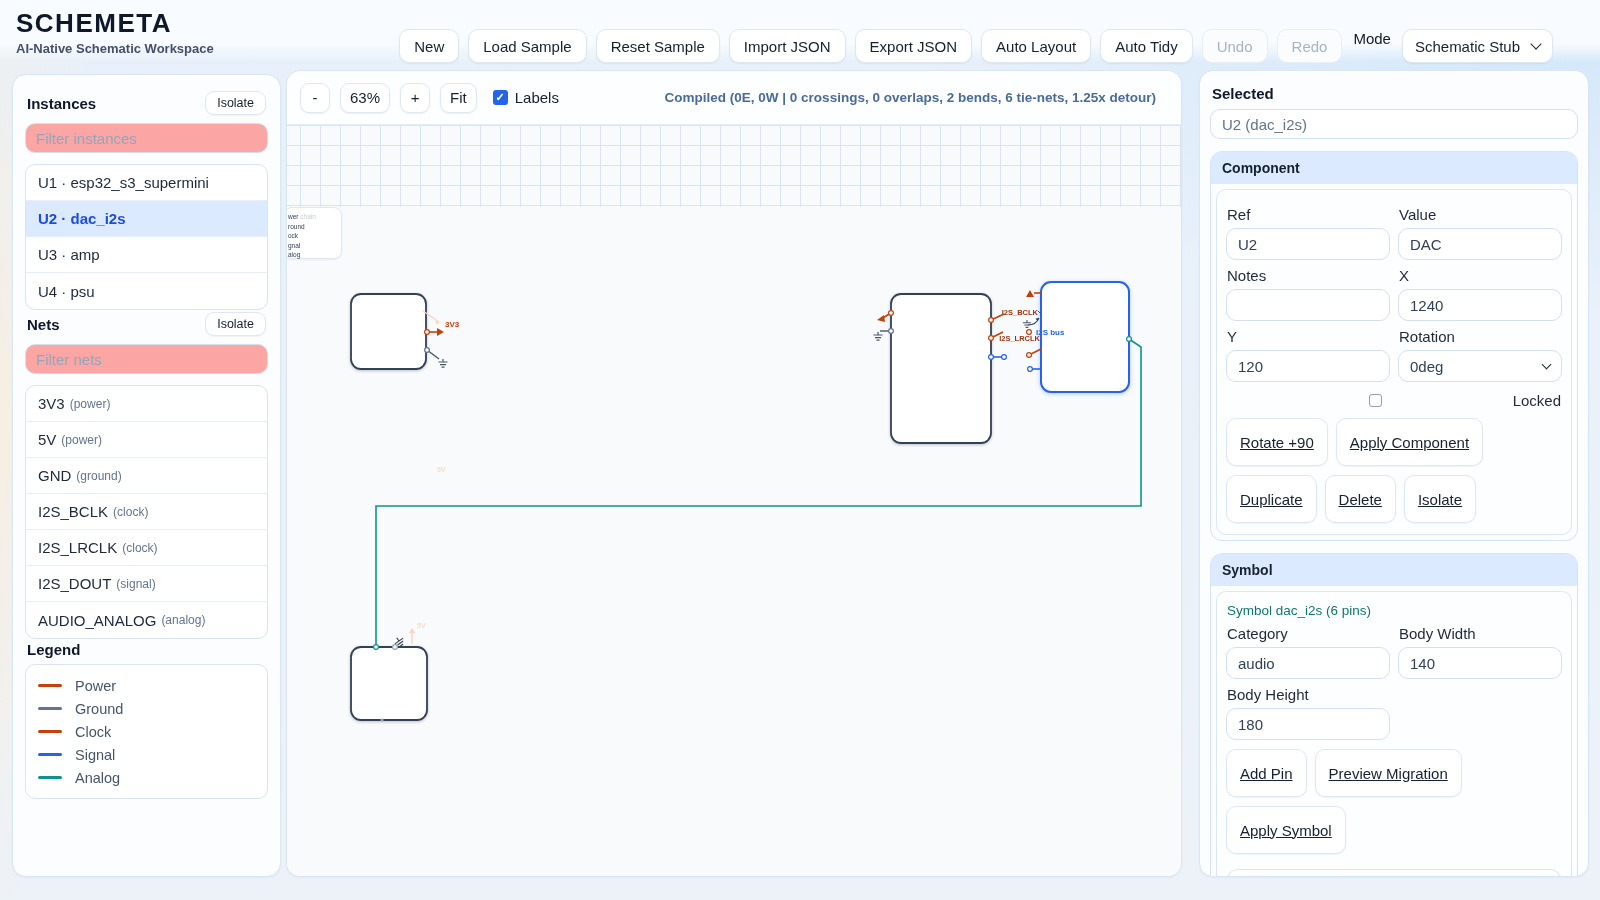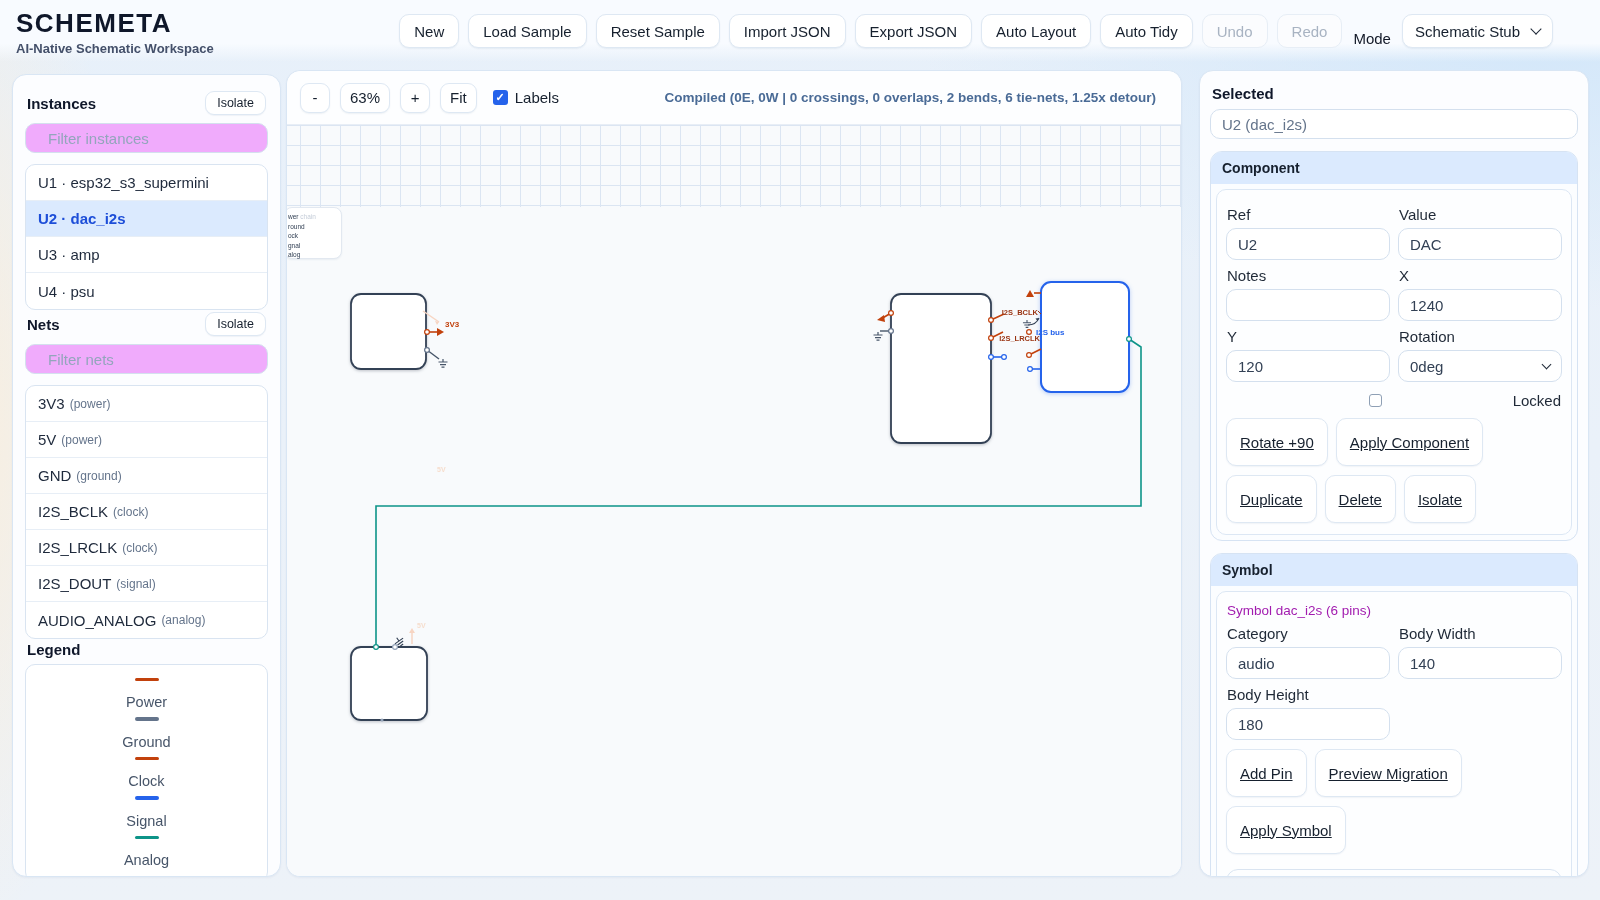--- a/index.html
+++ b/index.html
@@ -11,49 +11,49 @@
       radial-gradient(320px 780px ellipse at -70px 420px, #fbeeda 0%, rgba(251,238,218,0) 68%),
       radial-gradient(900px 400px ellipse at 1550px 30px, #d3e7fa 0%, rgba(211,231,250,0) 70%),
       linear-gradient(180deg, #e7f0fa 0%, #edf2f8 100%);
     color:#1f2937;
   }
   
   .header { position:absolute; left:0; top:0; width:1600px; height:62px; background:linear-gradient(180deg,#f8fbff 70%, rgba(248,251,255,0)); }
   .logo-wrap { position:absolute; left:16px; top:8px; }
   .logo { font-size:26px; font-weight:800; letter-spacing:1.5px; color:#0f172a; }
   .subtitle { font-size:13px; font-weight:700; color:#44506a; margin-top:2px; }
-  .header-actions { position:absolute; right:47px; top:14px; display:flex; align-items:flex-start; gap:9px; }
+  .header-actions { position:absolute; right:47px; top:14px; display:flex; align-items:flex-end; gap:9px; }
   .btn {
     display:inline-flex; align-items:center; justify-content:center;
     background:#fff; border:1px solid #dee8f3; border-radius:10px;
     height:34px; padding:0 14px; font-size:15px; color:#16202e;
     box-shadow:0 1px 1.5px rgba(30,64,120,0.07); white-space:nowrap;
   }
   .btn.disabled { color:#a8b3c2; background:#fbfcfe; border-color:#e7eef6; box-shadow:none; }
   .mode-label { font-size:15px; color:#111827; margin:16px 2px; }
   .selectbox { display:inline-flex; align-items:center; gap:12px; background:#fff; border:1px solid #dee8f3; border-radius:10px; height:34px; padding:0 12px; font-size:15px; color:#16202e; box-shadow:0 1px 1.5px rgba(30,64,120,0.07); }
   .chev { width:8px; height:8px; border-right:1.8px solid #1f2937; border-bottom:1.8px solid #1f2937; transform:rotate(45deg); margin-top:-4px; flex:none; }
   
   .panel { position:absolute; background:#fcfdff; border:1px solid #d9e6f4; border-radius:14px; box-shadow:0 1px 2px rgba(30,64,120,0.05); }
   #sidebar { left:12px; top:74px; width:269px; height:803px; padding:14px 12px; overflow:hidden; }
   #canvas  { left:286px; top:70px; width:896px; height:807px; overflow:hidden; }
   #inspector { left:1199px; top:70px; width:390px; height:807px; padding:12px 10px; overflow:hidden; }
   
   .sec-head { display:flex; align-items:center; justify-content:space-between; margin:2px 2px 8px; }
   .sec-title { font-size:15px; font-weight:700; color:#0f172a; }
   .pill-btn { background:#fff; border:1px solid #dee8f3; border-radius:9px; font-size:12.5px; color:#16202e; padding:4px 11px; box-shadow:0 1px 1px rgba(30,64,120,0.06); }
-  .filter-input { width:100%; height:30px; border:1px solid #d4e0ee; border-radius:10px; padding:0 22px; font-size:15px; color:#334155; background:#f0abfc; margin-bottom:11px; }
+  .filter-input { width:100%; height:30px; border:1px solid #d4e0ee; border-radius:10px; padding:0 10px; font-size:15px; color:#334155; background:#fca5a5; margin-bottom:11px; }
   .filter-input::placeholder { color:#93a5bc; }
   .list-box { border:1px solid #d9e4f1; border-radius:10px; background:#fff; overflow:hidden; margin-bottom:1px; }
   .list-item { padding:8px 12px; font-size:15px; color:#1e293b; border-bottom:1px solid #e7eef6; min-height:36px; display:flex; align-items:center; gap:5px; }
   .list-item:last-child { border-bottom:none; }
   .list-item.selected { background:#dbeafe; color:#1d4ed8; font-weight:700; }
   .net-type { font-size:12px; color:#64748b; }
   .legend-box { border:1px solid #d9e4f1; border-radius:10px; background:#fff; padding:9px 12px; }
-  .legend-row { display:flex; align-items:center; gap:13px; padding:3.5px 0;flex-direction:column; }
+  .legend-row { display:flex; align-items:center; gap:13px; padding:3.5px 0; }
   .legend-swatch { width:24px; height:3.5px; border-radius:2px; flex:none; }
   .legend-label { font-size:14.5px; color:#475569; }
   
   .cv-toolbar { height:54px; display:flex; align-items:center; gap:10px; padding:0 13px; border-bottom:1px solid #e8eef6; background:#fdfeff; border-radius:14px 14px 0 0; }
   .cv-btn { background:#fff; border:1px solid #dee8f3; border-radius:9px; height:30px; min-width:30px; padding:0 9px; font-size:15px; color:#16202e; display:inline-flex; align-items:center; justify-content:center; box-shadow:0 1px 1.5px rgba(30,64,120,0.07); }
   .zoom-level { min-width:48px;text-align:right; }
   .cv-check { display:flex; align-items:center; gap:7px; margin-left:6px; }
   .checkbox-on { width:15px; height:15px; background:#2563eb; border-radius:3px; color:#fff; font-size:11px; font-weight:700; display:flex; align-items:center; justify-content:center; }
   .labels-label { font-size:15px; color:#16202e; }
   .cv-status { margin-left:auto; font-size:13.5px; font-weight:700; color:#4a6b96; padding-right:12px; }
@@ -74,21 +74,21 @@
   .fgrid { display:grid; grid-template-columns:1fr 1fr; column-gap:8px; }
   .flabel { font-size:15px; color:#1f2937; margin:7px 1px 5px; }
   .finput { width:100%; height:32px; border:1px solid #d4e0ee; border-radius:10px; padding:0 11px; font-size:15px; color:#334155; background:#fff; }
   .fselect { width:100%; height:32px; border:1px solid #d4e0ee; border-radius:10px; padding:0 11px; font-size:15px; color:#334155; background:#fff; display:flex; align-items:center; justify-content:space-between; }
   .fselect .chev { width:7px; height:7px; }
   .locked-row { display:grid; grid-template-columns:1fr 1fr; align-items:center; margin:10px 1px 2px; }
   .locked-row .cb { justify-self:end; margin-right:12px; width:13px; height:13px; border:1px solid #8fa0b5; border-radius:3px; background:#fff; }
   .locked-row .locked-label { justify-self:end; font-size:15px; color:#1f2937; }
   .btn-row { display:flex; gap:8px; margin-top:9px; flex-wrap:wrap; }
   .pbtn { background:#fff; border:1px solid #dee8f3; border-radius:10px; height:48px; padding:0 13px; font-size:15px; color:#16202e; display:inline-flex; align-items:center; box-shadow:0 1px 1.5px rgba(30,64,120,0.06); white-space:nowrap;text-decoration:underline; }
-  .sym-caption { font-size:13.5px; color:#a21caf; margin:2px 1px 0; }
+  .sym-caption { font-size:13.5px; color:#0f766e; margin:2px 1px 0; }
   .pin-box { border:1px solid #d9e4f1; border-radius:12px; background:#fdfeff; margin-top:15px; }
   .pin-row { display:flex; align-items:center; gap:6px; padding:10px 8px; border-bottom:1px solid #e7eef6; }
   .pin-row:last-child { border-bottom:none; }
   .tiny-input { width:21px; height:27px; border:1px solid #d4e0ee; border-radius:8px; font-size:12.5px; color:#16202e; text-align:left; padding:0 3px; background:#fff; overflow:hidden; }
   .tiny-select { width:28px; height:27px; border:1px solid #d4e0ee; border-radius:8px; background:#fff; display:flex; align-items:center; justify-content:center; flex:none; }
   .tiny-select .chev { width:6px; height:6px; margin-top:-2px; }
   .tiny-empty { width:20px; height:27px; border:1px solid #d4e0ee; border-radius:8px; background:#fff; flex:none; }
   .pin-btn { background:#fff; border:1px solid #dee8f3; border-radius:9px; height:27px; padding:0 10px; font-size:14px; color:#16202e; display:inline-flex; align-items:center; box-shadow:0 1px 1px rgba(30,64,120,0.05); }
 </style>
 </head>

